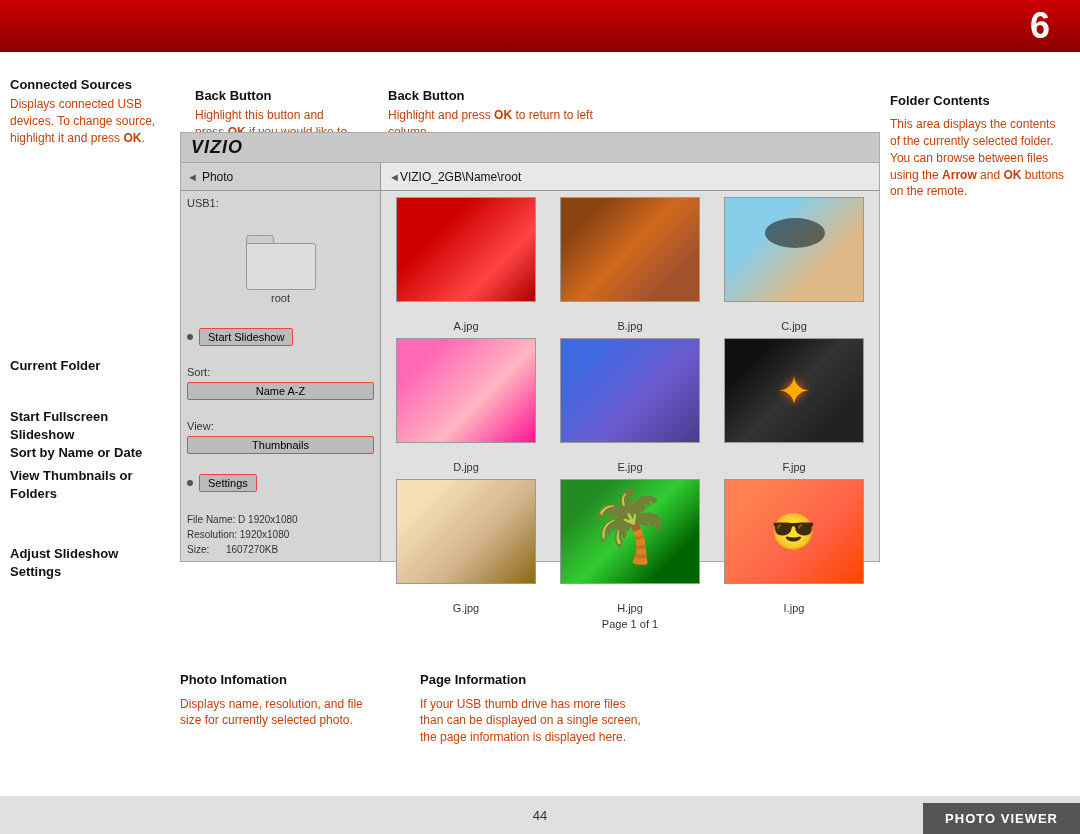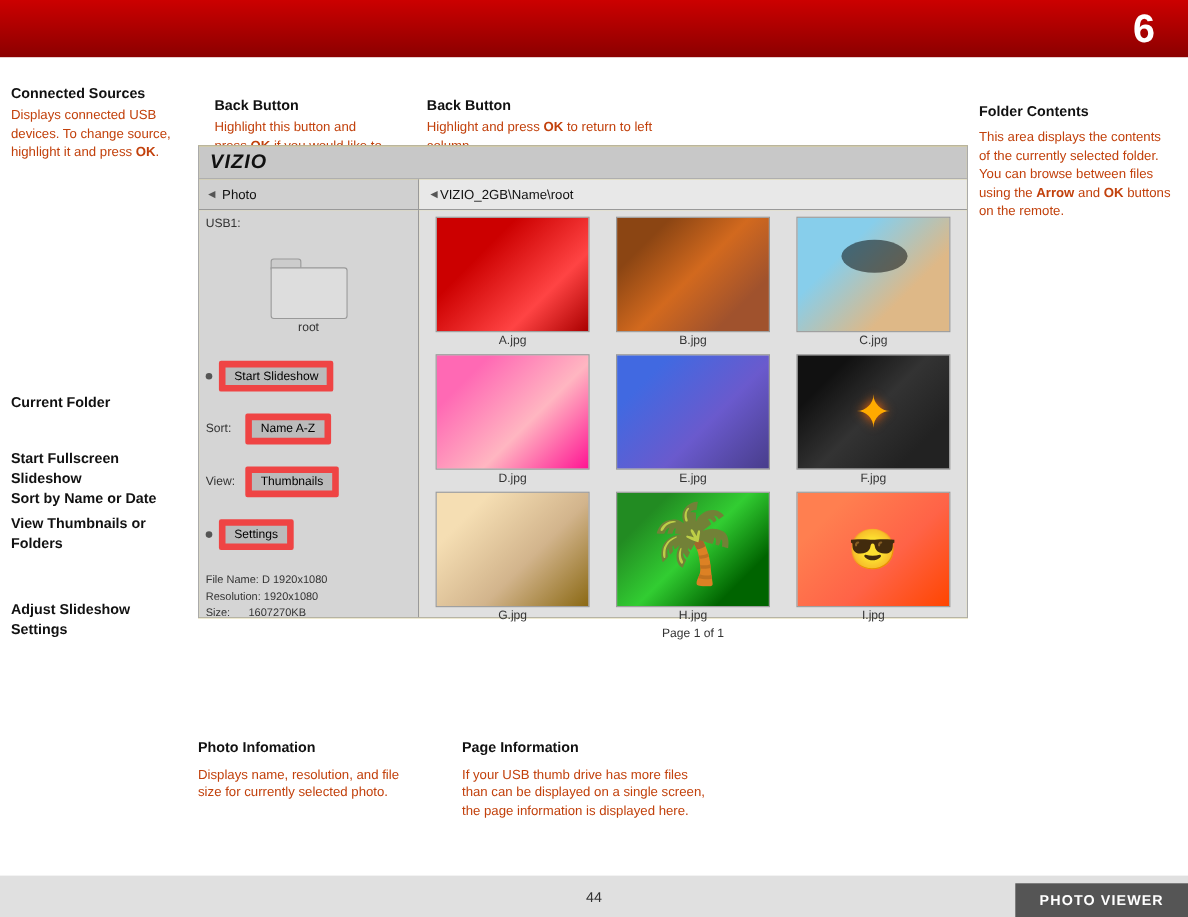--- a/index.html
+++ b/index.html
@@ -212,32 +212,32 @@
     }
 
     .folder-label {
       font-size: 11px;
       color: #333;
       margin-top: 2px;
     }
 
     .ui-button {
       background: #bbb;
-      border: 6px solid #ef4444;
+      border: 1px solid #ef4444;
       border-radius: 2px;
       padding: 2px 8px;
       font-size: 11px;
       cursor: pointer;
       text-align: center;
     }
 
     .ui-row {
       display: flex;
-      align-items: center;
       gap: 4px;
+      flex-direction: column;
     }
 
     .ui-row-label {
       font-size: 11px;
       color: #333;
       min-width: 32px;
     }
 
     .ui-bullet {
       width: 6px;
@@ -267,21 +267,21 @@
       display: grid;
       grid-template-columns: repeat(3, 1fr);
       gap: 6px;
       flex: 1;
     }
 
     .photo-item {
       display: flex;
       flex-direction: column;
       align-items: center;
-      gap: 2px;
+      gap: 18px;
     }
 
     .photo-label {
       font-size: 11px;
       color: #333;
     }
 
     
     .thumb-a { background: linear-gradient(135deg, #c00 30%, #f44 70%, #a00 100%); width: 140px; height: 105px; border: 1px solid #999; }
     .thumb-b { background: linear-gradient(135deg, #8b4513 20%, #d2691e 50%, #a0522d 80%); width: 140px; height: 105px; border: 1px solid #999; }

